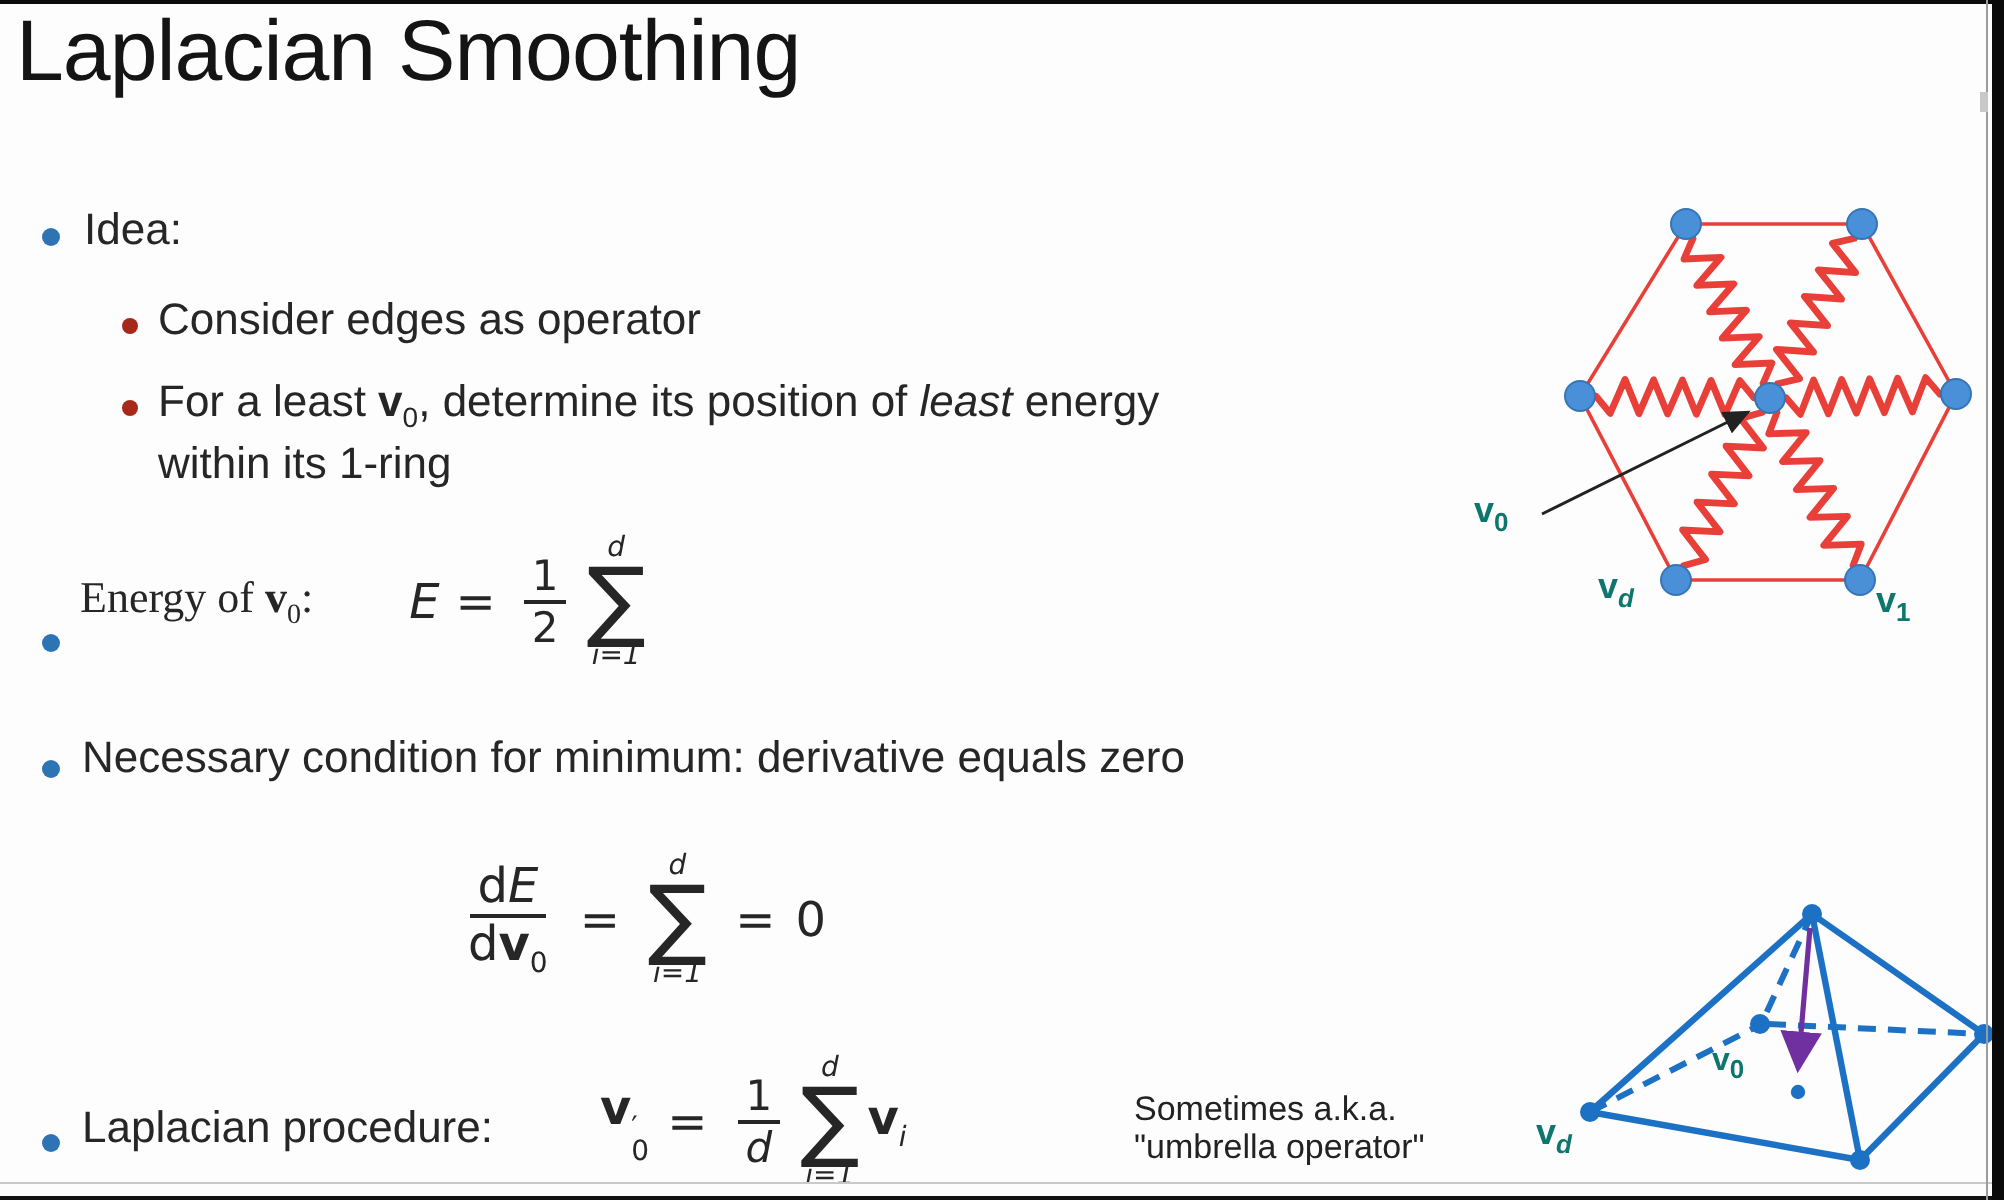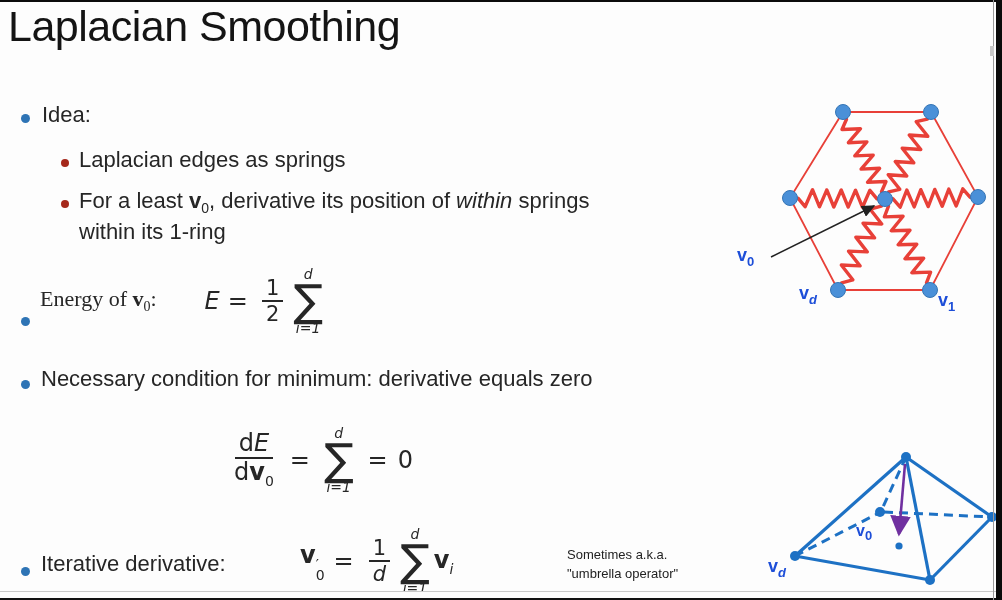--- a/index.html
+++ b/index.html
@@ -24,43 +24,43 @@
         font-size:21px;margin:0 6px;}
   .frac .num{padding:0 4px 1px 4px;border-bottom:2px solid #262626;}
   .frac .den{padding-top:1px;}
   .sumlim{display:inline-flex;flex-direction:column;align-items:center;line-height:1;margin:0 4px;}
   .sumlim .lt{font-size:14px;font-style:italic;line-height:1;}
   .sumlim .sig{font-size:44px;line-height:0.92;font-style:normal;}
   .sumlim .lb{font-size:14px;font-style:italic;line-height:1;}
   .msup{font-size:14px;vertical-align:super;}
   .ps{display:inline-flex;flex-direction:column;align-items:flex-start;line-height:0.8;
       font-size:14px;vertical-align:-6px;}
-  .note{position:absolute;font-size:13px;color:#222;line-height:19px;}
-  .dlabel{position:absolute;font-weight:bold;color:#1d4ed8;white-space:nowrap;}
+  .note{position:absolute;font-size:17px;color:#222;line-height:19px;}
+  .dlabel{position:absolute;font-weight:bold;color:#0f766e;white-space:nowrap;}
   .dlabel sub{font-size:13px;}
   
   .chrome{position:absolute;z-index:6;}
   .band{position:absolute;left:0;right:0;top:591px;height:9px;background:#fdfdfd;
         border-top:1px solid #c9c9c9;z-index:5;}
 </style>
 </head>
 <body>
 
 <div class="slide">
 
   <h1 class="title">Laplacian Smoothing</h1>
 
   <span class="bullet b1" style="left:21px;top:114px"></span>
   <div class="t" style="left:42px;top:102px">Idea:</div>
 
   <span class="bullet b2" style="left:61px;top:159px"></span>
-  <div class="t" style="left:79px;top:147px">Laplacian edges as springs</div>
+  <div class="t" style="left:79px;top:147px">Consider edges as operator</div>
 
   <span class="bullet b2" style="left:61px;top:200px"></span>
-  <div class="t" style="left:79px;top:188px"><span>For a least </span><span class="bv">v</span><sub>0</sub><span>, derivative its position of </span><span class="it">within</span><span> springs</span></div>
+  <div class="t" style="left:79px;top:188px"><span>For a least </span><span class="bv">v</span><sub>0</sub><span>, determine its position of </span><span class="it">least</span><span> energy</span></div>
   <div class="t" style="left:79px;top:219px">within its 1-ring</div>
 
   <span class="bullet b1" style="left:21px;top:317px"></span>
   <div class="frow" style="left:40px;top:256px;height:90px">
     <span style="font-family:Liberation Serif, serif;font-size:22px"><span>Energy of </span><span class="bv">v</span><sub>0</sub><span>:</span></span>
     <span class="mi" style="margin-left:48px">E</span>
     <span style="margin:0 8px">=</span>
     <span class="frac">
         <span class="num">1</span>
         <span class="den">2</span>
@@ -84,21 +84,21 @@
     <span class="sumlim">
         <span class="lt">d</span>
         <span class="sig">∑</span>
         <span class="lb">i=1</span>
       </span>
     <span style="margin:0 10px">=</span>
     <span>0</span>
   </div>
 
   <span class="bullet b1" style="left:21px;top:567px"></span>
-  <div class="t" style="left:41px;top:551px">Iterative derivative:</div>
+  <div class="t" style="left:41px;top:551px">Laplacian procedure:</div>
   <div class="frow" style="left:300px;top:518px;height:86px">
     <span><span class="bv">v</span><span class="ps">
           <span>′</span>
           <span>0</span>
         </span></span>
     <span style="margin:0 9px">=</span>
     <span class="frac">
         <span class="num">1</span>
         <span class="den mi">d</span>
       </span>

